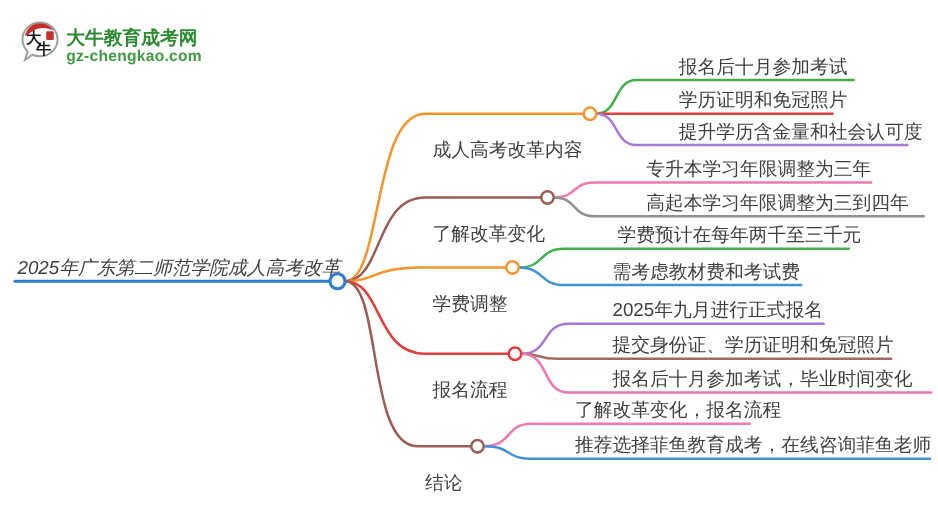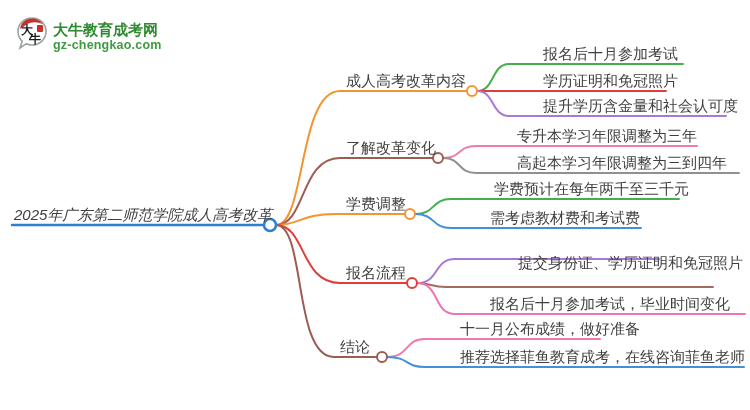--- a/index.html
+++ b/index.html
@@ -1,21 +1,21 @@
 <!DOCTYPE html>
 <html><head>
 <meta charset="utf-8">
 <style>
   html,body{margin:0;padding:0;background:#ffffff;}
   #page{position:relative;width:750px;height:410px;background:#ffffff;overflow:hidden;
         font-family:"Liberation Sans","DejaVu Sans",sans-serif;}
   #canvas{position:absolute;left:0;top:0;width:750px;height:410px;}
   .label{position:absolute;white-space:nowrap;color:#3f3f3f;line-height:19px;}
   .root-label{font-size:15px;width:252px;text-align:center;}
-  .node-label{font-size:15px;}
+  .node-label{font-size:15px;margin-top:40px;}
   .leaf-label{font-size:15px;}
   #logo{position:absolute;left:16px;top:13px;width:210px;height:50px;cursor:pointer;}
   #logo-icon{position:absolute;left:0;top:2px;}
   #logo-title{position:absolute;left:37px;top:8px;font-size:15px;font-weight:bold;
               color:#2e8b31;letter-spacing:0px;}
   #logo-subtitle{position:absolute;left:37px;top:25px;font-size:12.5px;font-weight:bold;
                  color:#3e9b41;letter-spacing:0.2px;}
 </style>
 </head>
 <body>
@@ -82,19 +82,20 @@
   <div class="label leaf-label" style="left:543px;top:44px;">报名后十月参加考试</div>
   <div class="label leaf-label" style="left:543px;top:71px;">学历证明和免冠照片</div>
   <div class="label leaf-label" style="left:543px;top:96px;">提升学历含金量和社会认可度</div>
 
   <div class="label leaf-label" style="left:517px;top:126px;">专升本学习年限调整为三年</div>
   <div class="label leaf-label" style="left:517px;top:153px;">高起本学习年限调整为三到四年</div>
 
   <div class="label leaf-label" style="left:494px;top:179px;">学费预计在每年两千至三千元</div>
   <div class="label leaf-label" style="left:490px;top:208px;">需考虑教材费和考试费</div>
 
-  <div class="label leaf-label" style="left:490px;top:253px;margin-left:28px;">提交身份证、学历证明和免冠照片</div>
+  <div class="label leaf-label" style="left:490px;top:239px;">2025年九月进行正式报名</div>
+  <div class="label leaf-label" style="left:490px;top:267px;">提交身份证、学历证明和免冠照片</div>
   <div class="label leaf-label" style="left:490px;top:294px;">报名后十月参加考试，毕业时间变化</div>
 
-  <div class="label leaf-label" style="left:460px;top:319px;">十一月公布成绩，做好准备</div>
+  <div class="label leaf-label" style="left:460px;top:319px;">了解改革变化，报名流程</div>
   <div class="label leaf-label" style="left:460px;top:347px;">推荐选择菲鱼教育成考，在线咨询菲鱼老师</div>
 
 </div>
 
 </body></html>

